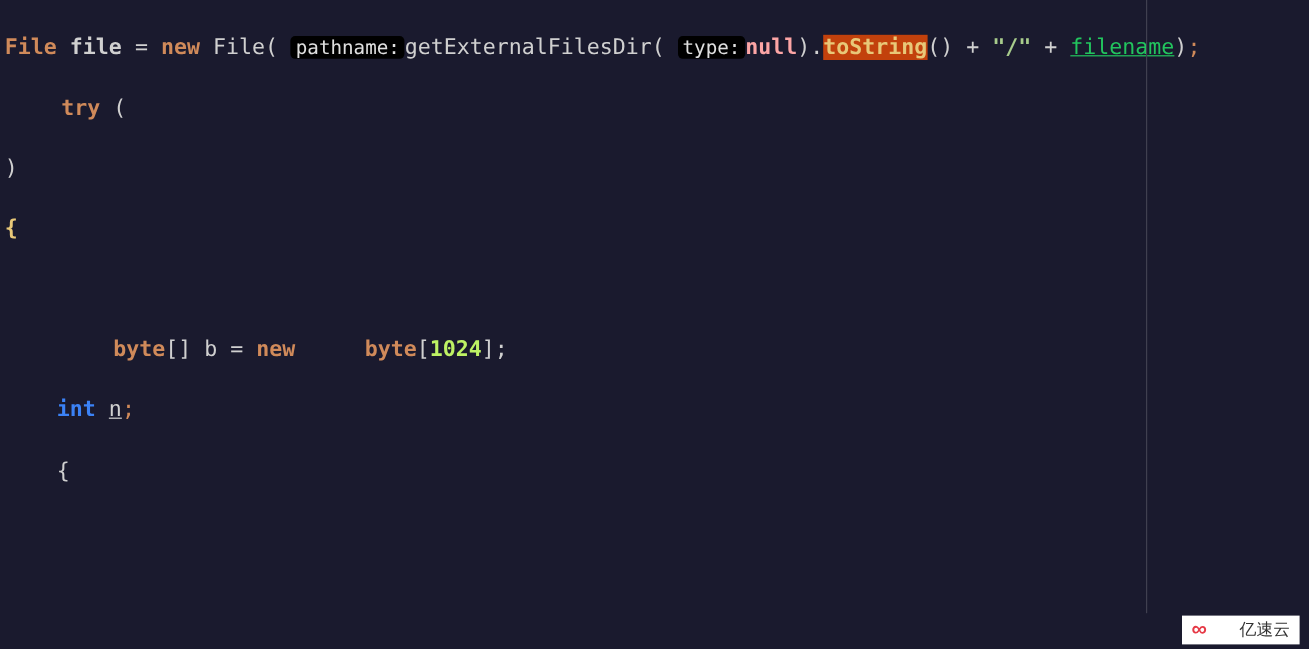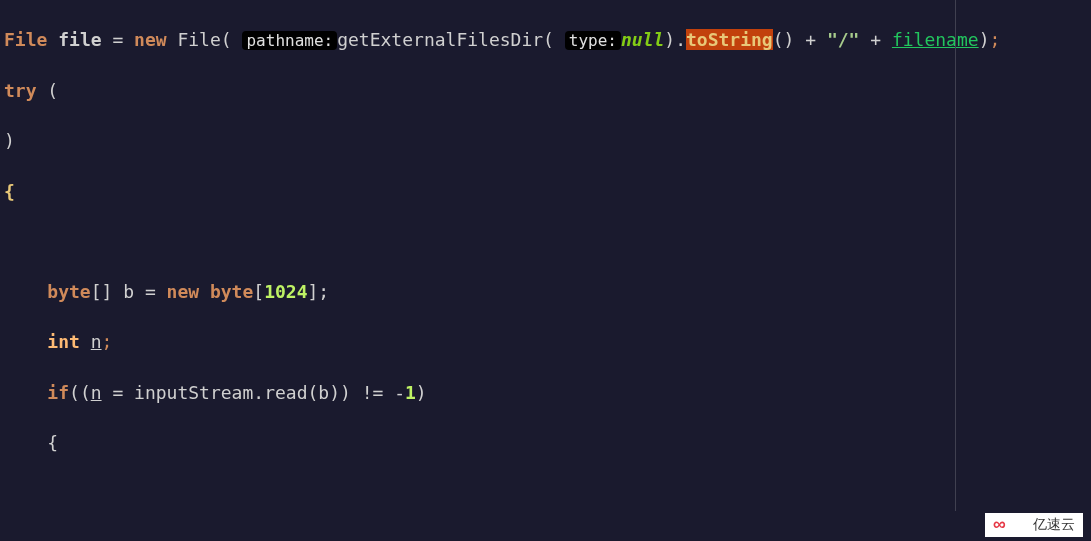--- a/index.html
+++ b/index.html
@@ -12,36 +12,36 @@
     height: 541px;
     overflow: hidden;
     position: relative;
   }
   .editor {
     padding: 2px 4px;
     white-space: pre;
     color: #d0d0d0;
   }
   .line { display: block; min-height: 25px; }
-  .kw { color: #d08a5a; }
+  .kw { color: #d08a5a; margin-left: 47px; }
   .type { color: #d08a5a; }
   .new { color: #d08a5a; }
   .str { color: #a8cc8c; }
   .num { color: #bef264; font-weight: bold; }
   .meth-hl { background: #c2410c; color: #e8c878; }
   .hint { background: #000000; color: #e0e0e0; border-radius: 4px; padding: 0 4px; font-size: 16px; }
   .under { text-decoration: underline; }
   .punct { color: #d08a5a; }
-  .null { color: #84cc16; font-style: italic; }
+  .null { color: #fca5a5; }
   .plain { color: #d0d0d0; }
   .paren { color: #d0d0d0; }
   .brace-y { color: #e8c878; }
   .filename { color: #22c55e; text-decoration: underline; }
   .op { color: #d0d0d0; }
-  .int-kw { color: #fdba74; }
+  .int-kw { color: #3b82f6; }
   .bold { font-weight: bold; }
   .vline { position: absolute; right: 135px; top: 0; bottom: 30px; width: 1px; background: #404050; }
   .watermark {
     position: absolute;
     right: 8px;
     bottom: 4px;
     background: #fff;
     padding: 2px 8px;
     display: flex;
     align-items: center;
@@ -70,21 +70,20 @@
 <div class="vline"></div>
 
 <div class="editor">
 <span class="line"><span class="type bold">File</span><span class="plain"> </span><span class="plain bold">file</span><span class="op"> = </span><span class="new bold">new</span><span class="plain"> </span><span class="plain">File</span><span class="paren">( </span><span class="hint">pathname:</span><span class="plain">getExternalFilesDir</span><span class="paren">( </span><span class="hint">type:</span><span class="null bold">null</span><span class="paren">).</span><span class="meth-hl bold">toString</span><span class="paren">()</span><span class="op"> + </span><span class="str bold">"/"</span><span class="op"> + </span><span class="filename">filename</span><span class="paren">)</span><span class="punct">;</span></span>
 <span class="line"><span class="kw bold">try</span><span class="plain"> (</span></span>
 <span class="line"><span class="plain">)</span></span>
 <span class="line"><span class="brace-y bold">{</span></span>
 <span class="line"></span>
 <span class="line">    <span class="kw bold">byte</span><span class="plain">[] b = </span><span class="new bold">new</span><span class="plain"> </span><span class="kw bold">byte</span><span class="plain">[</span><span class="num">1024</span><span class="plain">];</span></span>
 <span class="line">    <span class="int-kw bold">int</span><span class="plain"> </span><span class="plain under">n</span><span class="punct">;</span></span>
-<span class="line">    <span class="kw bold">if</span><span class="plain">((</span><span class="plain under">n</span><span class="plain"> = inputStream.read(b)) != -</span><span class="num">1</span><span class="plain">)</span></span>
 <span class="line">    <span class="plain">{</span></span>
 
 
 
 
 
 
 
 
 

